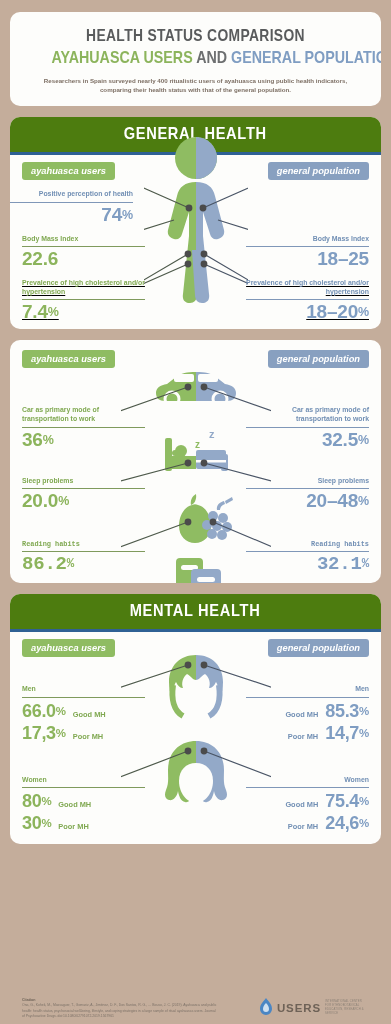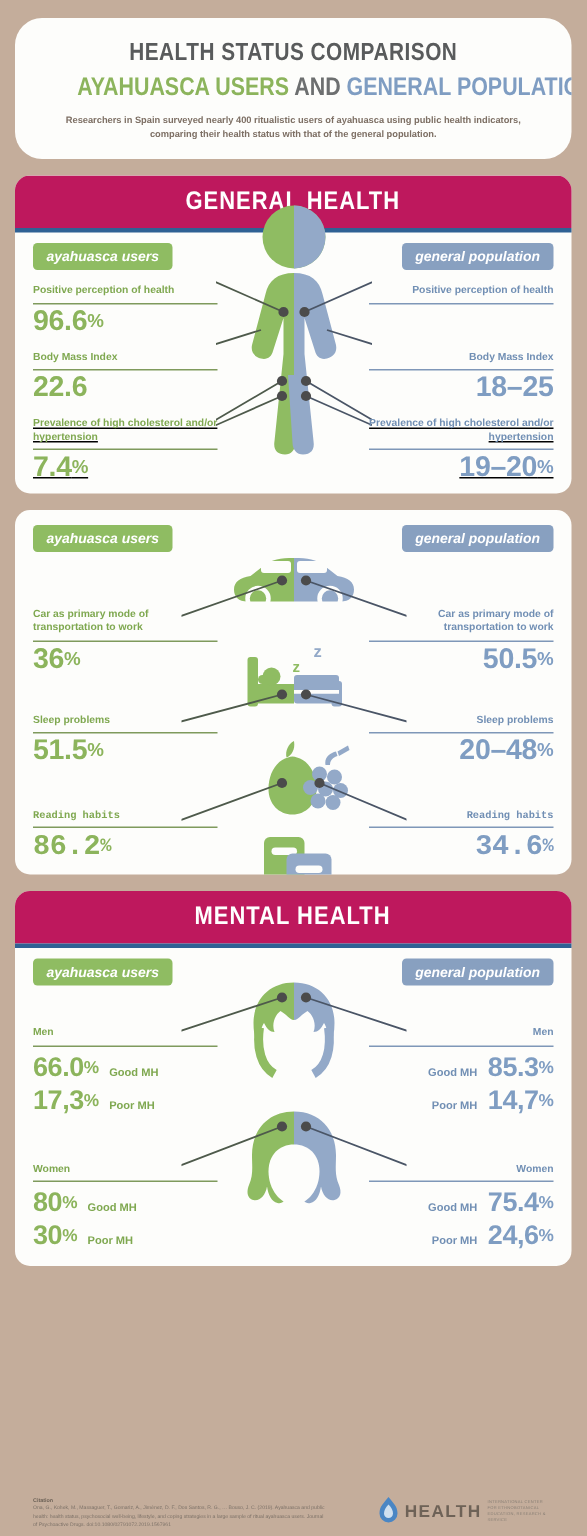--- a/index.html
+++ b/index.html
@@ -13,42 +13,42 @@
 
   
   .card {
     background:#fdfdfb;
     border-radius:10px;
     position:relative;
     overflow:hidden;
   }
 
   
-  #title-card { margin-top:12px; padding:14px 14px 12px; text-align:center;border-radius:18px; }
+  #title-card { margin-top:12px; padding:14px 14px 12px; text-align:center; }
   .t-main {
     font-weight:bold; font-size:16.5px; color:#595b5c;
     letter-spacing:.4px; line-height:1.1;
     transform:scaleX(.84); transform-origin:center;
   }
   .t-sub {
     font-weight:bold; font-size:17px; line-height:1.15; margin-top:4px;
     transform:scaleX(.84); transform-origin:center; white-space:nowrap;
   }
   .t-green { color:#8cb45c; }
   .t-grey  { color:#6d6f70; }
   .t-blue  { color:#7f9dc2; }
   .t-desc {
     font-size:6.2px; font-weight:bold; color:#7d6f64;
     line-height:1.5; margin-top:8px; padding:0 6px;
   }
 
   
   .section { margin-top:11px; }
   .sec-bar {
-    background:#be185d;
+    background:#4d7c0f;
     color:#ffffff;
     text-align:center;
     font-weight:bold;
     font-size:17px;
     letter-spacing:.8px;
     padding:7px 0 8px;
     position:relative;
     margin:0 -10px;               
     width:391px;
   }
@@ -178,46 +178,43 @@
             <circle cx="44" cy="118" r="3.4"></circle>
               <circle cx="60" cy="118" r="3.4"></circle>
             <circle cx="44" cy="128" r="3.4"></circle>
               <circle cx="60" cy="128" r="3.4"></circle>
           </g>
         </svg>
       </div>
 
       <div class="rows">
         <div class="row" style="margin-top:8px;">
-          <div class="side left">
+          <div class="side right">
             <div class="lbl">Positive perception of health</div>
-            <div class="val"><span>96.6</span><span class="pct">%</span></div>
-          </div>
-          <div class="side right">
-            <div class="lbl">Positive perception of health</div>
+            <div class="val"><span>74</span><span class="pct">%</span></div>
           </div>
         </div>
         <div class="row" style="margin-top:9px;">
           <div class="side left">
             <div class="lbl">Body Mass Index</div>
             <div class="val"><span>22.6</span><span class="pct"></span></div>
           </div>
           <div class="side right">
             <div class="lbl">Body Mass Index</div>
             <div class="val"><span>18–25</span><span class="pct"></span></div>
           </div>
         </div>
         <div class="row" style="margin-top:9px;text-decoration:underline;">
           <div class="side left">
             <div class="lbl">Prevalence of high cholesterol and/or hypertension</div>
             <div class="val"><span>7.4</span><span class="pct">%</span></div>
           </div>
           <div class="side right">
             <div class="lbl">Prevalence of high cholesterol and/or hypertension</div>
-            <div class="val"><span>19–20</span><span class="pct">%</span></div>
+            <div class="val"><span>18–20</span><span class="pct">%</span></div>
           </div>
         </div>
       </div>
     </div>
   </div>
 
   <div class="card section">
     <div class="sec-body" style="padding-bottom:8px;">
       <div class="pills">
         <div class="pill green">ayahuasca users</div>
@@ -251,21 +248,21 @@
         </svg>
       </div>
       <div class="rows" style="margin-top:36px;">
         <div class="row">
           <div class="side left">
             <div class="lbl">Car as primary mode of transportation to work</div>
             <div class="val"><span>36</span><span class="pct">%</span></div>
           </div>
           <div class="side right">
             <div class="lbl">Car as primary mode of transportation to work</div>
-            <div class="val"><span>50.5</span><span class="pct">%</span></div>
+            <div class="val"><span>32.5</span><span class="pct">%</span></div>
           </div>
         </div>
       </div>
 
       <div class="art" style="top:86px;">
         <svg width="150" height="60" viewBox="0 0 150 60">
           <text x="88" y="12" font-family="Liberation Sans, sans-serif" font-size="11" font-weight="bold" fill="#93a9c8">z</text>
           <text x="74" y="22" font-family="Liberation Sans, sans-serif" font-size="10" font-weight="bold" fill="#8fbc62">z</text>
           <g fill="#8fbc62">
             <rect x="44" y="12" width="7" height="33" rx="2"></rect>
@@ -287,21 +284,21 @@
           <g fill="#4b4b4b">
               <circle cx="67" cy="37" r="3.4"></circle>
               <circle cx="83" cy="37" r="3.4"></circle>
             </g>
         </svg>
       </div>
       <div class="rows" style="margin-top:26px;">
         <div class="row">
           <div class="side left">
             <div class="lbl">Sleep problems</div>
-            <div class="val"><span>51.5</span><span class="pct">%</span></div>
+            <div class="val"><span>20.0</span><span class="pct">%</span></div>
           </div>
           <div class="side right">
             <div class="lbl">Sleep problems</div>
             <div class="val"><span>20–48</span><span class="pct">%</span></div>
           </div>
         </div>
       </div>
 
       <div class="art" style="top:150px;">
         <svg width="150" height="62" viewBox="0 0 150 62">
@@ -357,21 +354,21 @@
         </svg>
       </div>
       <div class="rows" style="margin-top:28px;font-family:Liberation Mono, monospace;">
         <div class="row">
           <div class="side left">
             <div class="lbl">Reading habits</div>
             <div class="val"><span>86.2</span><span class="pct">%</span></div>
           </div>
           <div class="side right">
             <div class="lbl">Reading habits</div>
-            <div class="val"><span>34.6</span><span class="pct">%</span></div>
+            <div class="val"><span>32.1</span><span class="pct">%</span></div>
           </div>
         </div>
       </div>
     </div>
   </div>
 
   <div class="card section">
     <div class="sec-bar">
       <span>MENTAL HEALTH</span>
     </div>
@@ -490,18 +487,18 @@
   <div id="footer">
     <div>
       <div class="cite-h">Citation</div>
       <div class="cite-b">Ona, G., Kohek, M., Massaguer, T., Gomariz, A., Jiménez, D. F., Dos Santos, R. G., … Bouso, J. C. (2019). Ayahuasca and public health: health status, psychosocial well-being, lifestyle, and coping strategies in a large sample of ritual ayahuasca users. Journal of Psychoactive Drugs. doi:10.1080/02791072.2019.1567961</div>
     </div>
     <div class="brand">
       <svg width="14" height="20" viewBox="0 0 14 20">
         <path d="M7 0C4 4 1 6 1 11a6 6 0 0 0 12 0C13 6 10 4 7 0z" fill="#4a86c4"></path>
         <path d="M7 5c-2 2-3 4-3 6a3 3 0 0 0 6 0c0-2-1-4-3-6z" fill="#cfe0f0"></path>
       </svg>
-      <div class="brand-name">HEALTH</div>
+      <div class="brand-name">USERS</div>
       <div class="brand-tag">International Center for Ethnobotanical Education, Research &amp; Service</div>
     </div>
   </div>
 
 </div>
 
 </body></html>

